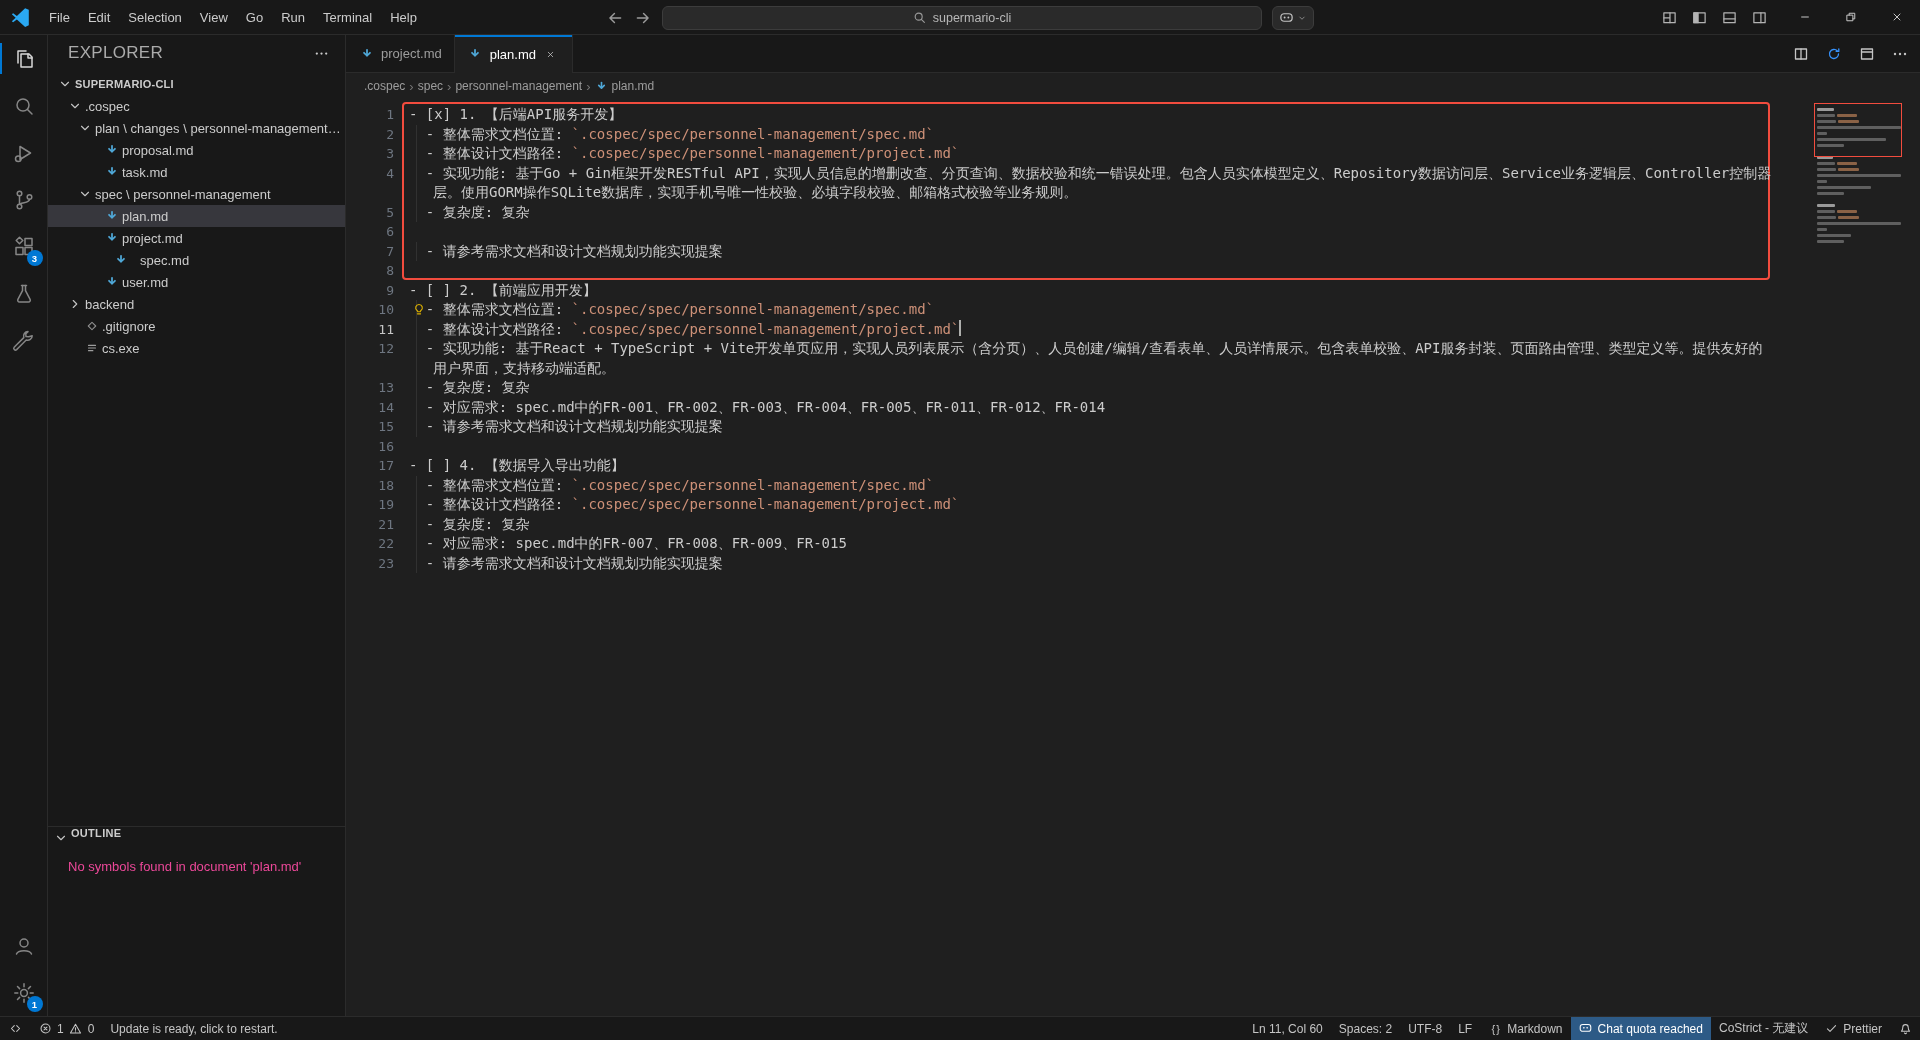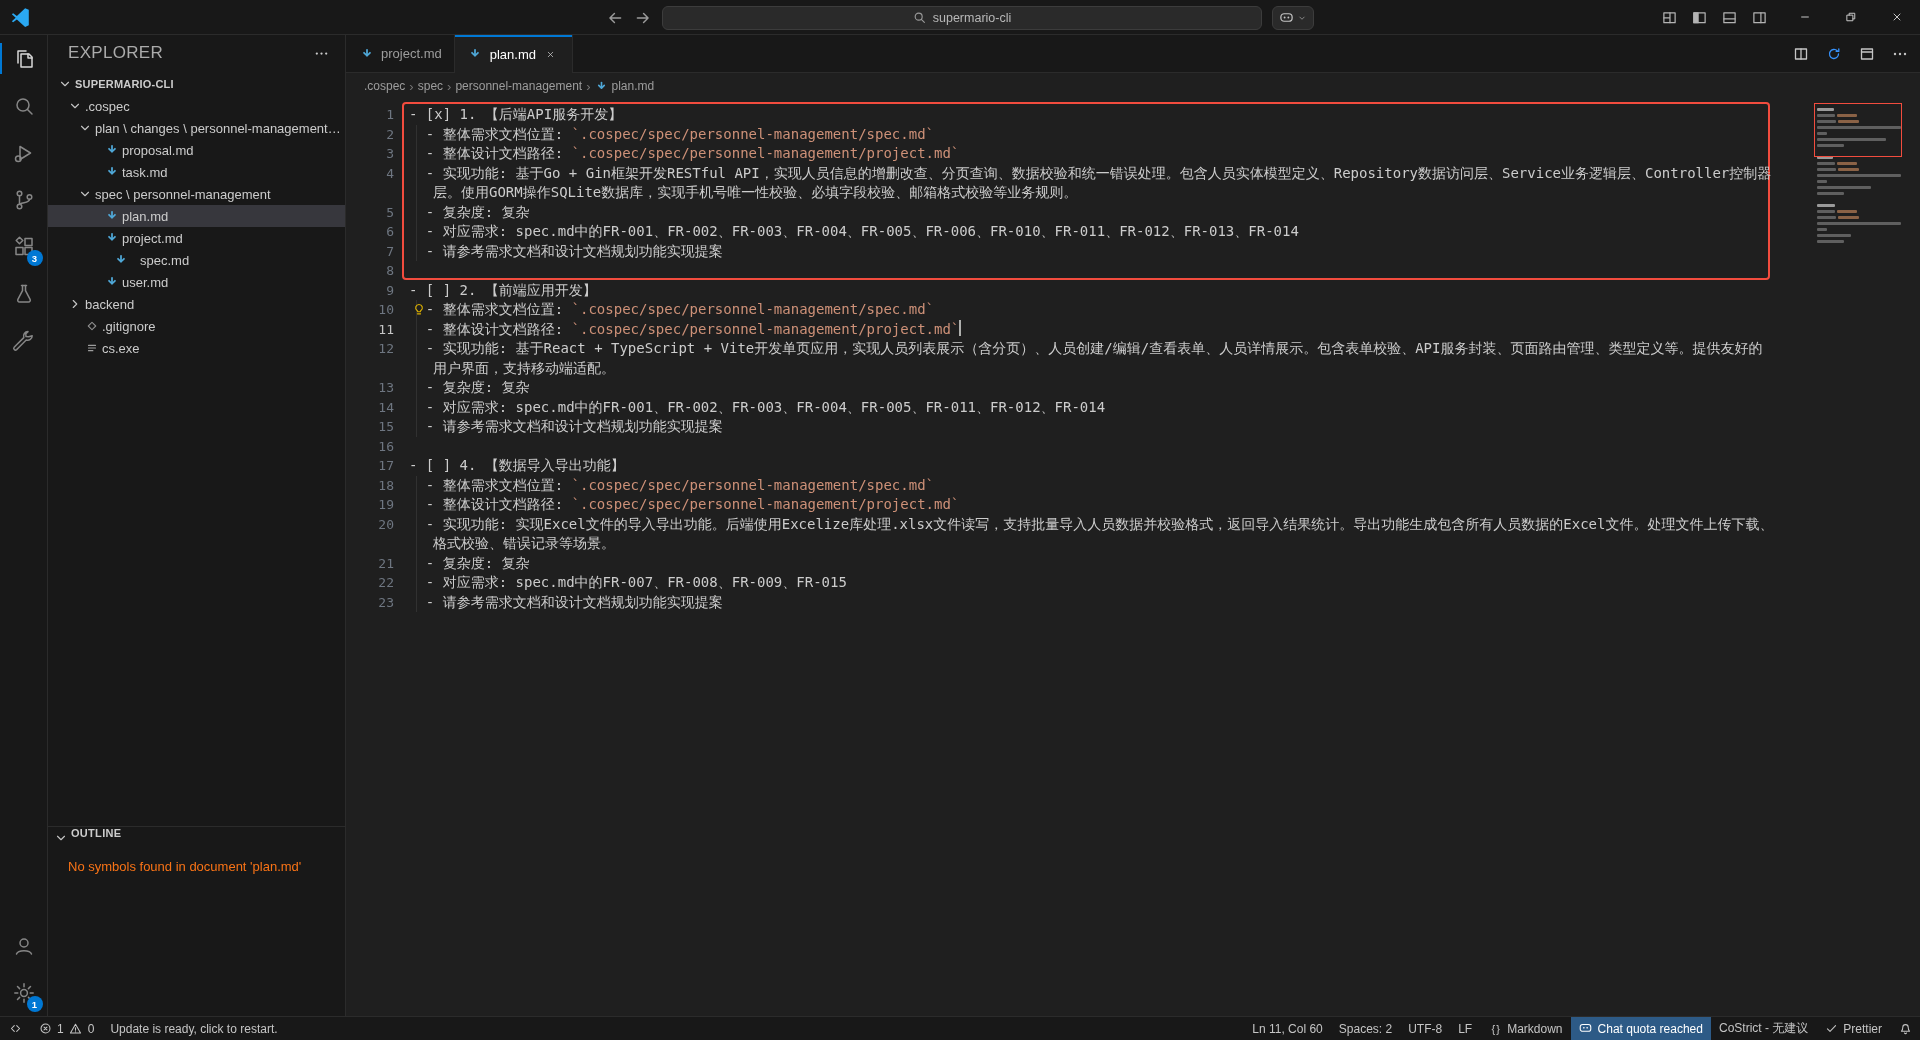--- a/index.html
+++ b/index.html
@@ -65,21 +65,21 @@
   .tw.chev { color:#c5c5c5; }
   .ficon.md { color:#4fa8d8; }
   .ficon.diamond { color:#8f8f8f; }
   .ficon.exe { color:#9d9d9d; }
   .tree-label { margin-left:2px; overflow:hidden; text-overflow:ellipsis; }
   .tree-label.bold { font-weight:700; font-size:11px; letter-spacing:.2px; }
   #outline { flex:none; height:190px; border-top:1px solid #2b2b2b; }
   .outline-header { height:26px; display:flex; align-items:flex-start; gap:2px; padding-left:4px; }
   .outline-header .tw { color:#c5c5c5; }
   .outline-title { font-size:11px; font-weight:700; color:#cccccc; letter-spacing:.3px; }
-  .outline-body { padding:6px 16px 0 20px; font-size:13px; color:#f97316; }
+  .outline-body { padding:6px 16px 0 20px; font-size:13px; color:#ec4899; }
 
   
   #editor-col { flex:1; display:flex; flex-direction:column; min-width:0; }
   #tabbar { height:38px; background:#181818; border-bottom:1px solid #2b2b2b;
     display:flex; align-items:stretch; position:relative; flex:none; }
   .tab { display:flex; align-items:center; gap:6px; padding:0 12px; font-size:13px;
     background:#181818; color:#9d9d9d; border-right:1px solid #2b2b2b; position:relative; }
   .tab .ficon svg { width:14px; height:14px; }
   .tab.active { background:#1f1f1f; color:#ffffff; margin-bottom:-1px; }
   .tab.active::before { content:""; position:absolute; left:0; right:0; top:0; height:1.5px; background:#0078d4; }
@@ -138,20 +138,30 @@
 </style>
 </head>
 <body>
 
 <div id="titlebar" data-interactable="false">
   <span class="ic vscode-logo" data-interactable="false">
       <svg width="100%" height="100%" viewBox="0 0 24 24" fill="none" stroke="currentColor" stroke-width="1.3" stroke-linecap="round" stroke-linejoin="round">
         <path fill="#2aa8f2" stroke="none" d="M16.5 2.5L7.5 11 3.4 7.9 2 8.9l4.2 3.9L2 16.7l1.4 1 4.1-3.1 9 8.4 4-1.9v-17z"></path>
       </svg>
     </span>
+  <div id="menubar" data-interactable="false">
+      <div class="menu-item" data-interactable="true">File</div>
+      <div class="menu-item" data-interactable="true">Edit</div>
+      <div class="menu-item" data-interactable="true">Selection</div>
+      <div class="menu-item" data-interactable="true">View</div>
+      <div class="menu-item" data-interactable="true">Go</div>
+      <div class="menu-item" data-interactable="true">Run</div>
+      <div class="menu-item" data-interactable="true">Terminal</div>
+      <div class="menu-item" data-interactable="true">Help</div>
+    </div>
   <div class="center-cluster">
     <span class="ic nav" data-interactable="true">
         <svg width="100%" height="100%" viewBox="0 0 16 16" fill="none" stroke="currentColor" stroke-width="1.3" stroke-linecap="round" stroke-linejoin="round">
           <path d="M13 8H3.5M7.5 4L3.5 8l4 4"></path>
         </svg>
       </span>
     <span class="ic nav" data-interactable="true">
         <svg width="100%" height="100%" viewBox="0 0 16 16" fill="none" stroke="currentColor" stroke-width="1.3" stroke-linecap="round" stroke-linejoin="round">
           <path d="M3 8h9.5M8.5 4l4 4-4 4"></path>
         </svg>
@@ -542,21 +552,20 @@
               <div class="line" data-interactable="true">
                 <div class="ln-num" data-interactable="false">4</div>
                 <div class="ln-content g" data-interactable="false"><span data-interactable="false">  - 实现功能: 基于Go + Gin框架开发RESTful API，实现人员信息的增删改查、分页查询、数据校验和统一错误处理。包含人员实体模型定义、Repository数据访问层、Service业务逻辑层、Controller控制器层。使用GORM操作SQLite数据库，实现手机号唯一性校验、必填字段校验、邮箱格式校验等业务规则。</span></div>
               </div>
               <div class="line" data-interactable="true">
                 <div class="ln-num" data-interactable="false">5</div>
                 <div class="ln-content g" data-interactable="false"><span data-interactable="false">  - 复杂度: 复杂</span></div>
               </div>
               <div class="line" data-interactable="true">
                 <div class="ln-num" data-interactable="false">6</div>
-                <div class="ln-content g" data-interactable="false"><span data-interactable="false">  - 对应需求: spec.md中的FR-001、FR-002、FR-003、FR-004、FR-005、FR-006、FR-010、FR-011、FR-012、FR-013、FR-014</span></div>
               </div>
               <div class="line" data-interactable="true">
                 <div class="ln-num" data-interactable="false">7</div>
                 <div class="ln-content g" data-interactable="false"><span data-interactable="false">  - 请参考需求文档和设计文档规划功能实现提案</span></div>
               </div>
               <div class="line" data-interactable="true">
                 <div class="ln-num" data-interactable="false">8</div>
                 <div class="ln-content" data-interactable="false"><span data-interactable="false"></span></div>
               </div>
             </div>
@@ -601,24 +610,20 @@
             </div>
             <div class="line" data-interactable="true">
               <div class="ln-num" data-interactable="false">18</div>
               <div class="ln-content g" data-interactable="false"><span data-interactable="false">  - 整体需求文档位置: </span><span class="code" data-interactable="false">`.cospec/spec/personnel-management/spec.md`</span></div>
             </div>
             <div class="line" data-interactable="true">
               <div class="ln-num" data-interactable="false">19</div>
               <div class="ln-content g" data-interactable="false"><span data-interactable="false">  - 整体设计文档路径: </span><span class="code" data-interactable="false">`.cospec/spec/personnel-management/project.md`</span></div>
             </div>
             <div class="line" data-interactable="true">
-              <div class="ln-num" data-interactable="false">20</div>
-              <div class="ln-content g" data-interactable="false"><span data-interactable="false">  - 实现功能: 实现Excel文件的导入导出功能。后端使用Excelize库处理.xlsx文件读写，支持批量导入人员数据并校验格式，返回导入结果统计。导出功能生成包含所有人员数据的Excel文件。处理文件上传下载、格式校验、错误记录等场景。</span></div>
-            </div>
-            <div class="line" data-interactable="true">
               <div class="ln-num" data-interactable="false">21</div>
               <div class="ln-content g" data-interactable="false"><span data-interactable="false">  - 复杂度: 复杂</span></div>
             </div>
             <div class="line" data-interactable="true">
               <div class="ln-num" data-interactable="false">22</div>
               <div class="ln-content g" data-interactable="false"><span data-interactable="false">  - 对应需求: spec.md中的FR-007、FR-008、FR-009、FR-015</span></div>
             </div>
             <div class="line" data-interactable="true">
               <div class="ln-num" data-interactable="false">23</div>
               <div class="ln-content g" data-interactable="false"><span data-interactable="false">  - 请参考需求文档和设计文档规划功能实现提案</span></div>

